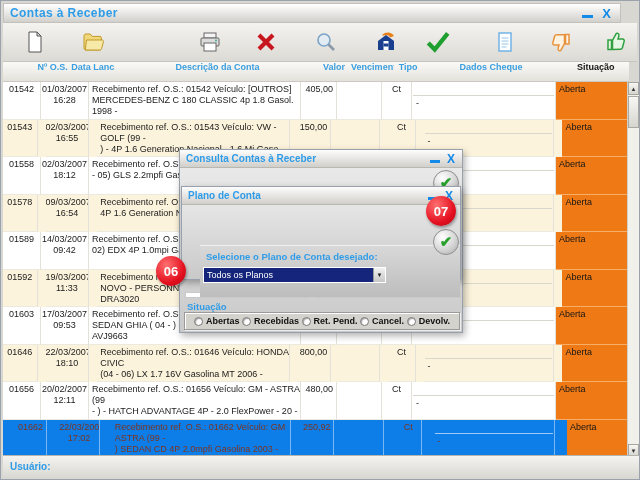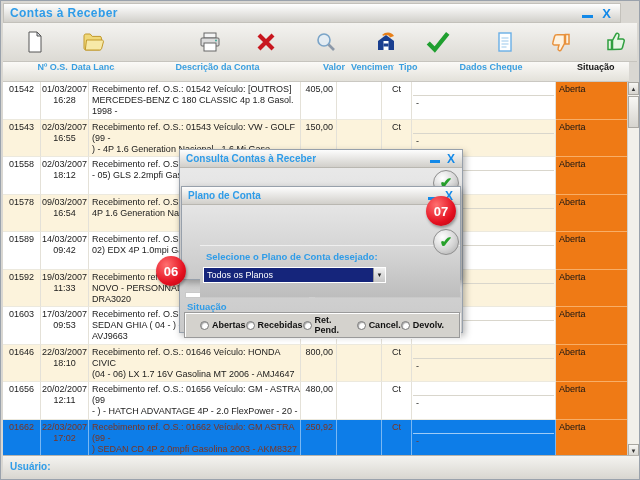--- a/index.html
+++ b/index.html
@@ -25,25 +25,25 @@
   
   .colheaders { position:absolute; left:2px; top:61px; width:626px; height:20px;
     background:linear-gradient(#fbfaf7,#e3e1da); border-bottom:1px solid #cac8c2;
     display:flex; align-items:flex-start; color:#3a9fe0; font-size:9px; font-weight:bold;padding-left:30px; }
   .hc { overflow:hidden; white-space:nowrap; }
 
   
   .tbody { position:absolute; left:2px; top:81px; width:626px; height:375px;
     background:#fff; display:flex; flex-direction:column; }
   .row { flex:1; display:flex; font-size:9px; line-height:11px; color:#1a1a1a; overflow:hidden; }
-  .row.alt { background:#fcf3dc; }
+  .row.alt { background:#fcf3dc;gap:8px; }
   .row.selected { background:#0d7de8; color:#7d3420; }
   .cell { border-right:1px solid #e4e1d8; border-bottom:1px solid #ece9de;
     overflow:hidden; padding-top:2px; }
-  .row.selected .cell { border-color:rgba(255,255,255,.45); }
+  .row.selected .cell { border-color:rgba(255,255,255,.45);margin-left:12px; }
   .c-os   { width:38px; text-align:center; }
   .c-date { width:48px; text-align:center; }
   .c-desc { width:212px; padding-left:3px; }
   .c-valor{ width:36px; text-align:right; padding-right:3px; }
   .c-venc { width:45px; }
   .c-tipo { width:30px; text-align:center; }
   .c-cheque { width:144px; padding:0; }
   .cheque-top { height:14px; border-bottom:1px solid #d9d6cc; margin:0 1px; }
   .row.selected .cheque-top { border-color:rgba(255,255,255,.6); }
   .cheque-val { padding:2px 0 0 4px; }
@@ -94,24 +94,24 @@
     white-space:nowrap; overflow:hidden; }
   .combo-btn { width:12px; background:linear-gradient(#f2f2f2,#c6c6c6);
     border-left:1px solid #999; color:#222; font-size:6px;
     display:flex; align-items:center; justify-content:center; }
 
   .strip1 { position:absolute; left:5px;  top:142px; width:124px; height:6px; background:#fff; border:1px solid #c9c9c9; }
   .strip2 { position:absolute; left:135px; top:142px; width:146px; height:6px; background:#fff; border:1px solid #c9c9c9; }
   .strip-tick { position:absolute; left:211px; top:141px; width:2px; height:4px; background:#222; }
 
   .situ-label { position:absolute; left:7px; top:151px; color:#2f9ce8; font-weight:bold; font-size:9.5px; }
-  .groupbox { position:absolute; left:4px; top:162px; width:276px; height:26px;
+  .groupbox { position:absolute; left:4px; top:162px; width:276px; height:18px;
     border:1px solid #9a9a9a; background:#d4d2cd;
     box-shadow:inset 1px 1px 0 #fff, 1px 1px 0 #eee;
-    display:flex; align-items:center; justify-content:space-between; padding:0 15px; }
+    display:flex; align-items:center; justify-content:space-between; padding:0 9px; }
   .radio-item { display:flex; align-items:center; gap:3px; font-size:9px; font-weight:bold; color:#111; }
   .radio-circle { width:9px; height:9px; border-radius:50%; background:#fff;
     border:1px solid #777; box-shadow:inset 1px 1px 1px rgba(0,0,0,.35); flex:none; }
 
   
   .badge { position:absolute; width:30px; height:30px; border-radius:50%;
     background:radial-gradient(circle at 35% 30%, #ff7070, #e40f1f 62%, #ad0712);
     color:#fff; font-weight:bold; font-size:13px; display:flex; align-items:center;
     justify-content:center; z-index:40; box-shadow:1px 2px 3px rgba(0,0,0,.35); }
   #badge06 { left:155px; top:255px; }

